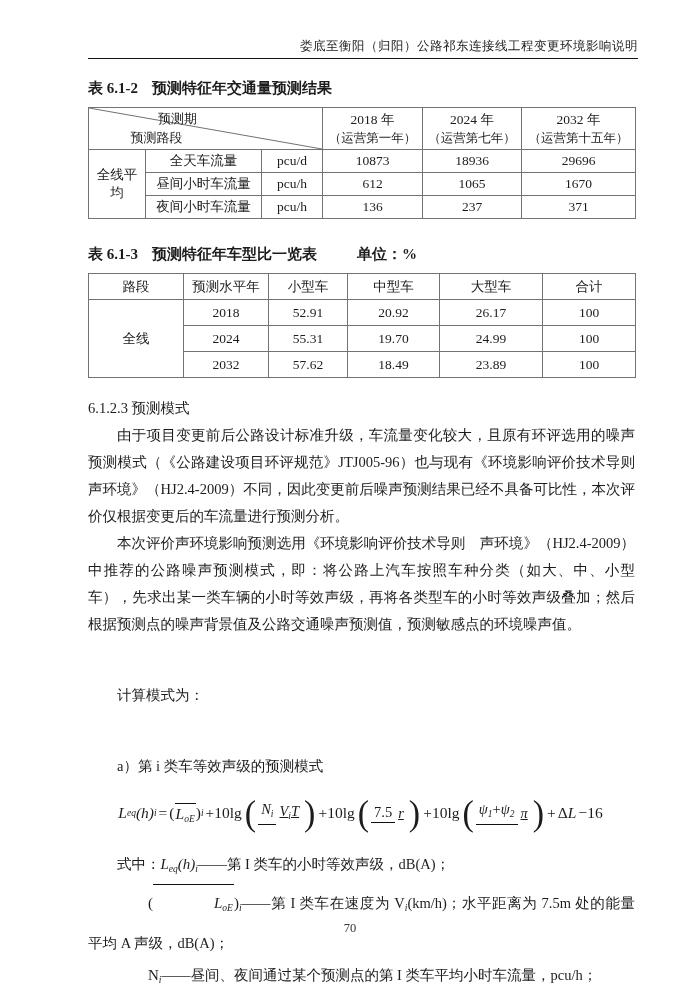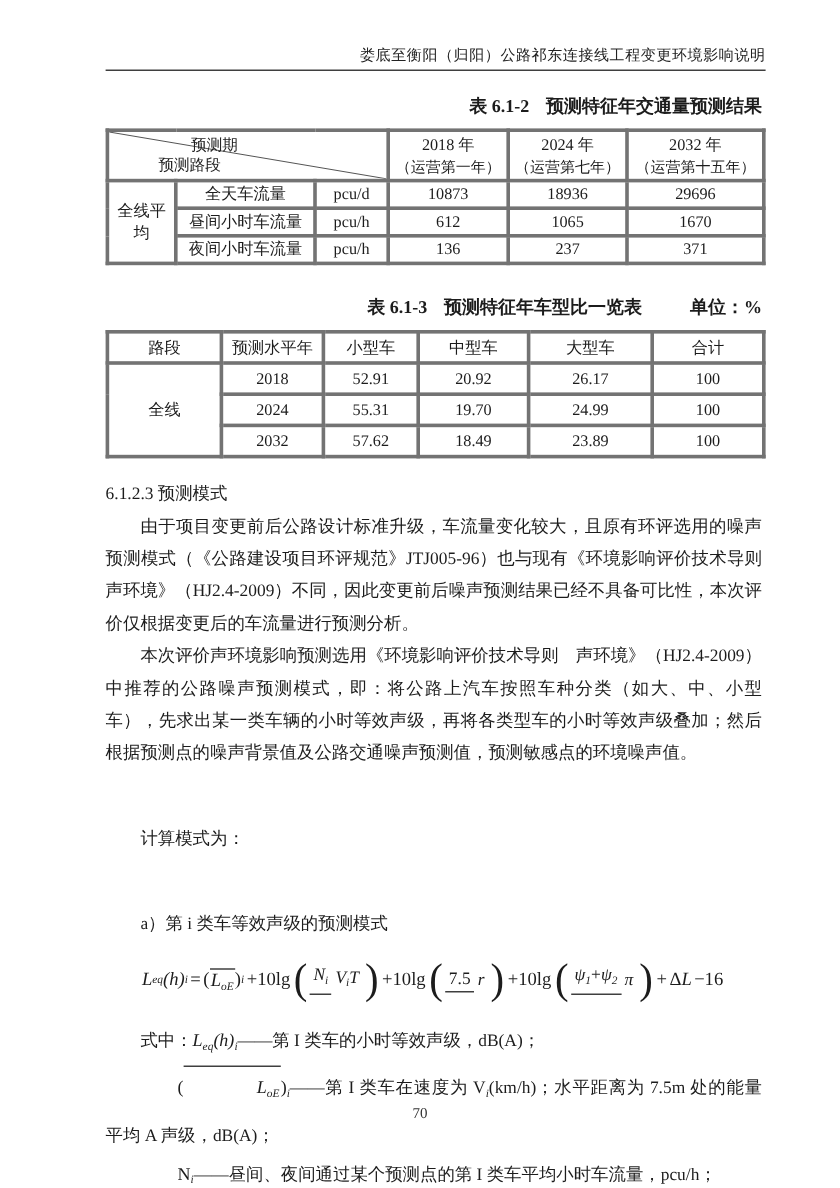--- a/index.html
+++ b/index.html
@@ -8,29 +8,29 @@
   .page { position:relative; width:700px; height:990px; background:#fff; overflow:hidden; margin:0 auto; }
 
   
   .doc-header { padding-top:38px; margin:0 62px 0 88px; text-align:right;
                 font-size:12.5px; letter-spacing:.5px; color:#222; }
   .header-rule { margin:3px 62px 0 88px; border:none; border-top:1.6px solid #111; }
 
   .content { margin:0 65px 0 88px; }
 
   
-  .tcaption { text-align:right; font-weight:bold; font-size:15px; }
+  .tcaption { text-align:left; font-weight:bold; font-size:15px; }
   .tcaption.first { margin-top:20px; }
   .tcaption.second { margin-top:26px; }
   .tcaption .cap-gap { display:inline-block; width:14px; }
   .tcaption .cap-gap-wide { display:inline-block; width:40px; }
 
   
   table { border-collapse:collapse; width:547px; table-layout:fixed; margin-top:9px; }
-  td, th { border:3px solid #737373; text-align:center; vertical-align:middle;
+  td, th { border:1px solid #737373; text-align:center; vertical-align:middle;
            font-size:13.5px; font-weight:normal; padding:0 2px; }
   .t1-data-row td { height:23px; }
   .t2 td { height:26px; }
 
   
   .corner-cell { position:relative; height:42px; padding:0; }
   .corner-cell svg { position:absolute; top:0; left:0; width:100%; height:100%; }
   .corner-top    { position:absolute; top:2px;    left:0; width:76%; text-align:center; font-size:13px; }
   .corner-bottom { position:absolute; bottom:2px; left:0; width:58%; text-align:center; font-size:13px; }
   .year-head .yr   { font-size:13.5px; line-height:19px; }
@@ -45,21 +45,21 @@
   .formula { height:62px; display:flex; align-items:center; justify-content:center;
              font-size:15.5px; margin-top:2px; }
   .formula, .mathline { font-family:"Liberation Serif","DejaVu Serif",serif; }
   .it { font-style:italic; }
   sub.ms { font-size:9.5px; font-style:italic; vertical-align:-3px; letter-spacing:0; }
   sub.msu { font-size:9.5px; font-style:italic; vertical-align:-3px; }
   .ol-group { display:inline-block; border-top:1.2px solid #111; padding:1px 1px 0 1px; }
   .frac { display:inline-flex; flex-direction:row; align-items:center; vertical-align:middle;
           margin:0 1px; font-size:14.5px; line-height:17px; }
   .frac .num { padding:0 3px 1px 3px; border-bottom:1.1px solid #111; }
-  .frac .den { padding:1px 3px 0 3px; }
+  .frac .den { padding:1px 3px 0 3px;text-decoration:underline; }
   .bp { font-size:34px; font-weight:normal; transform:scaleY(1.05); margin:0 1px;
         display:inline-block; line-height:1; }
   .op { margin:0 2px; }
 
   
   .defs { margin-top:6px; }
   .def-line { font-size:14.5px; line-height:29px; text-align:justify; }
   .def-line.d1 { text-indent:29px; }
   .def-line.hang { text-indent:60px; }
   .def-line .mathline { font-size:15px; }

